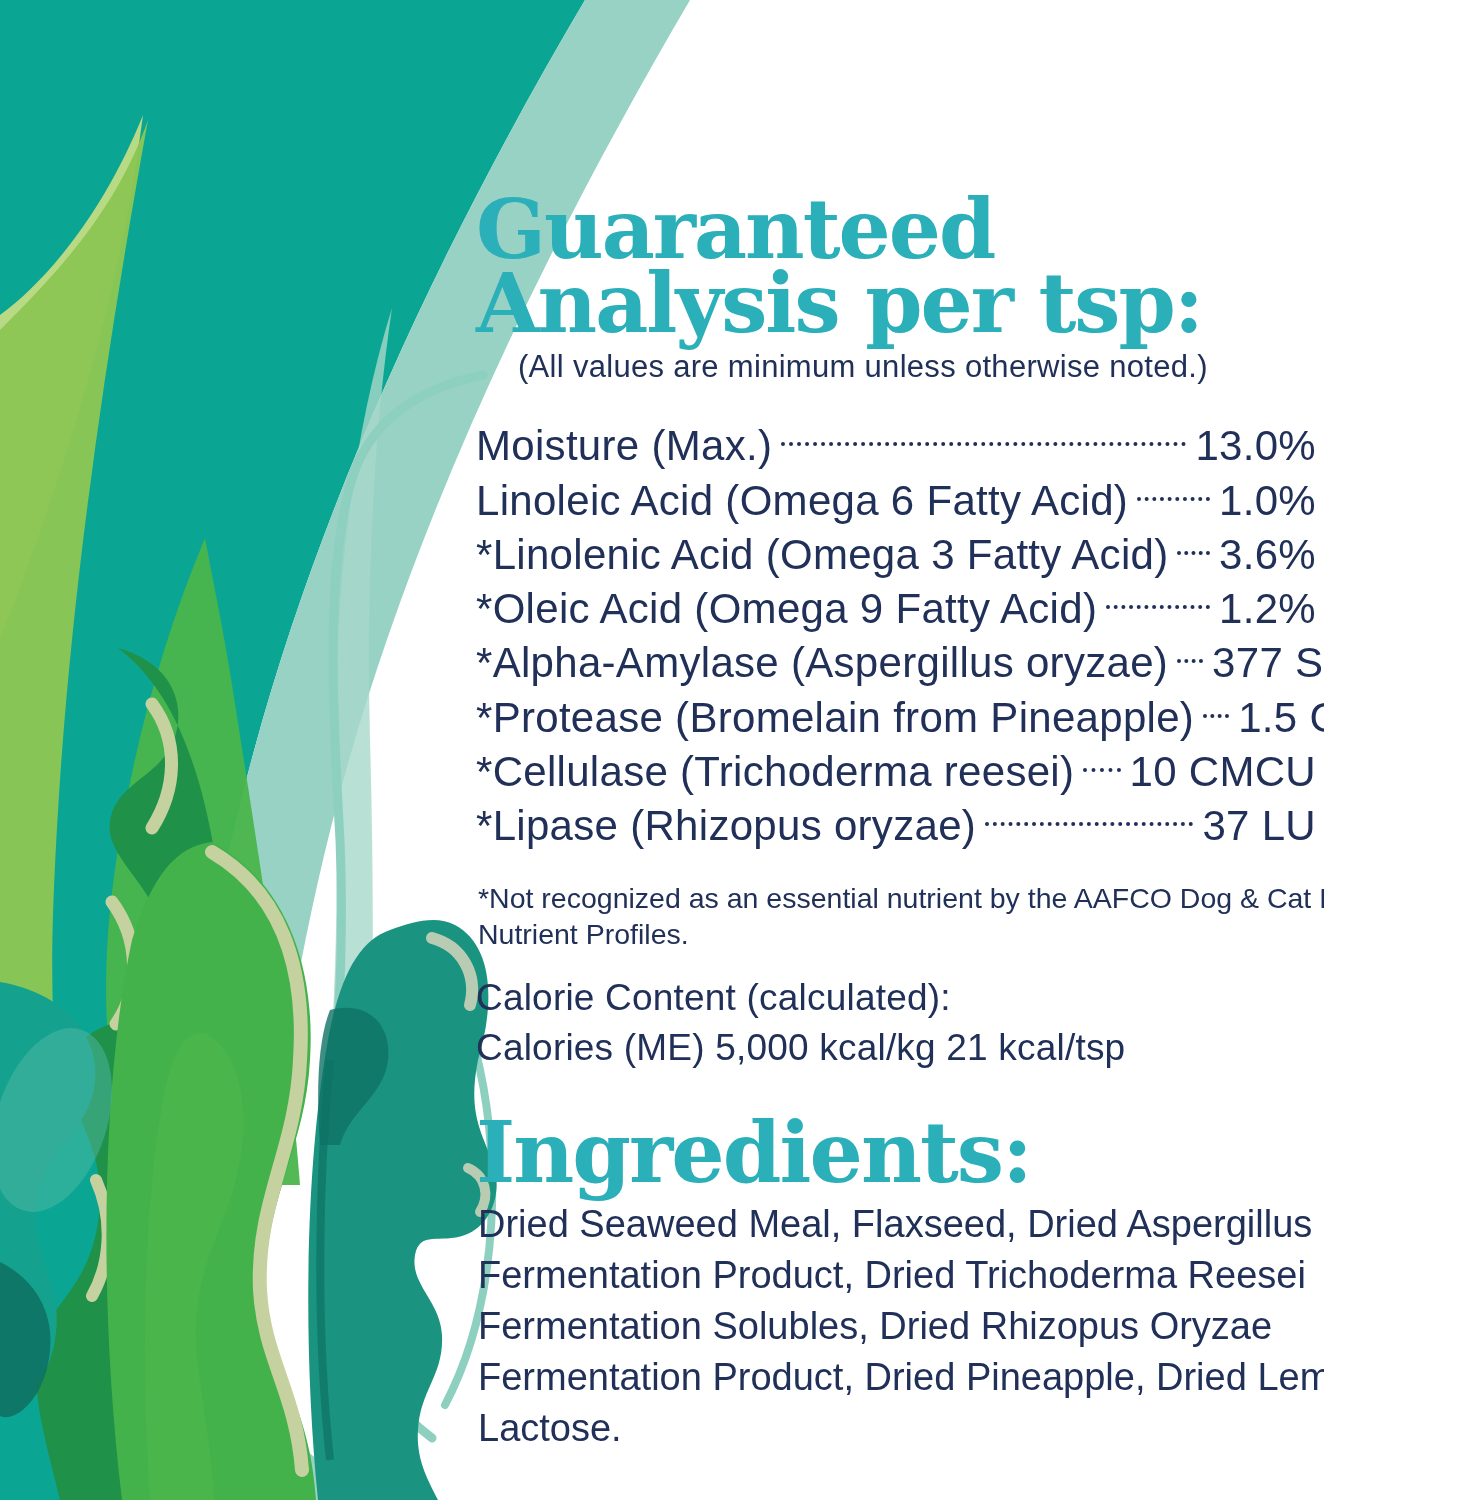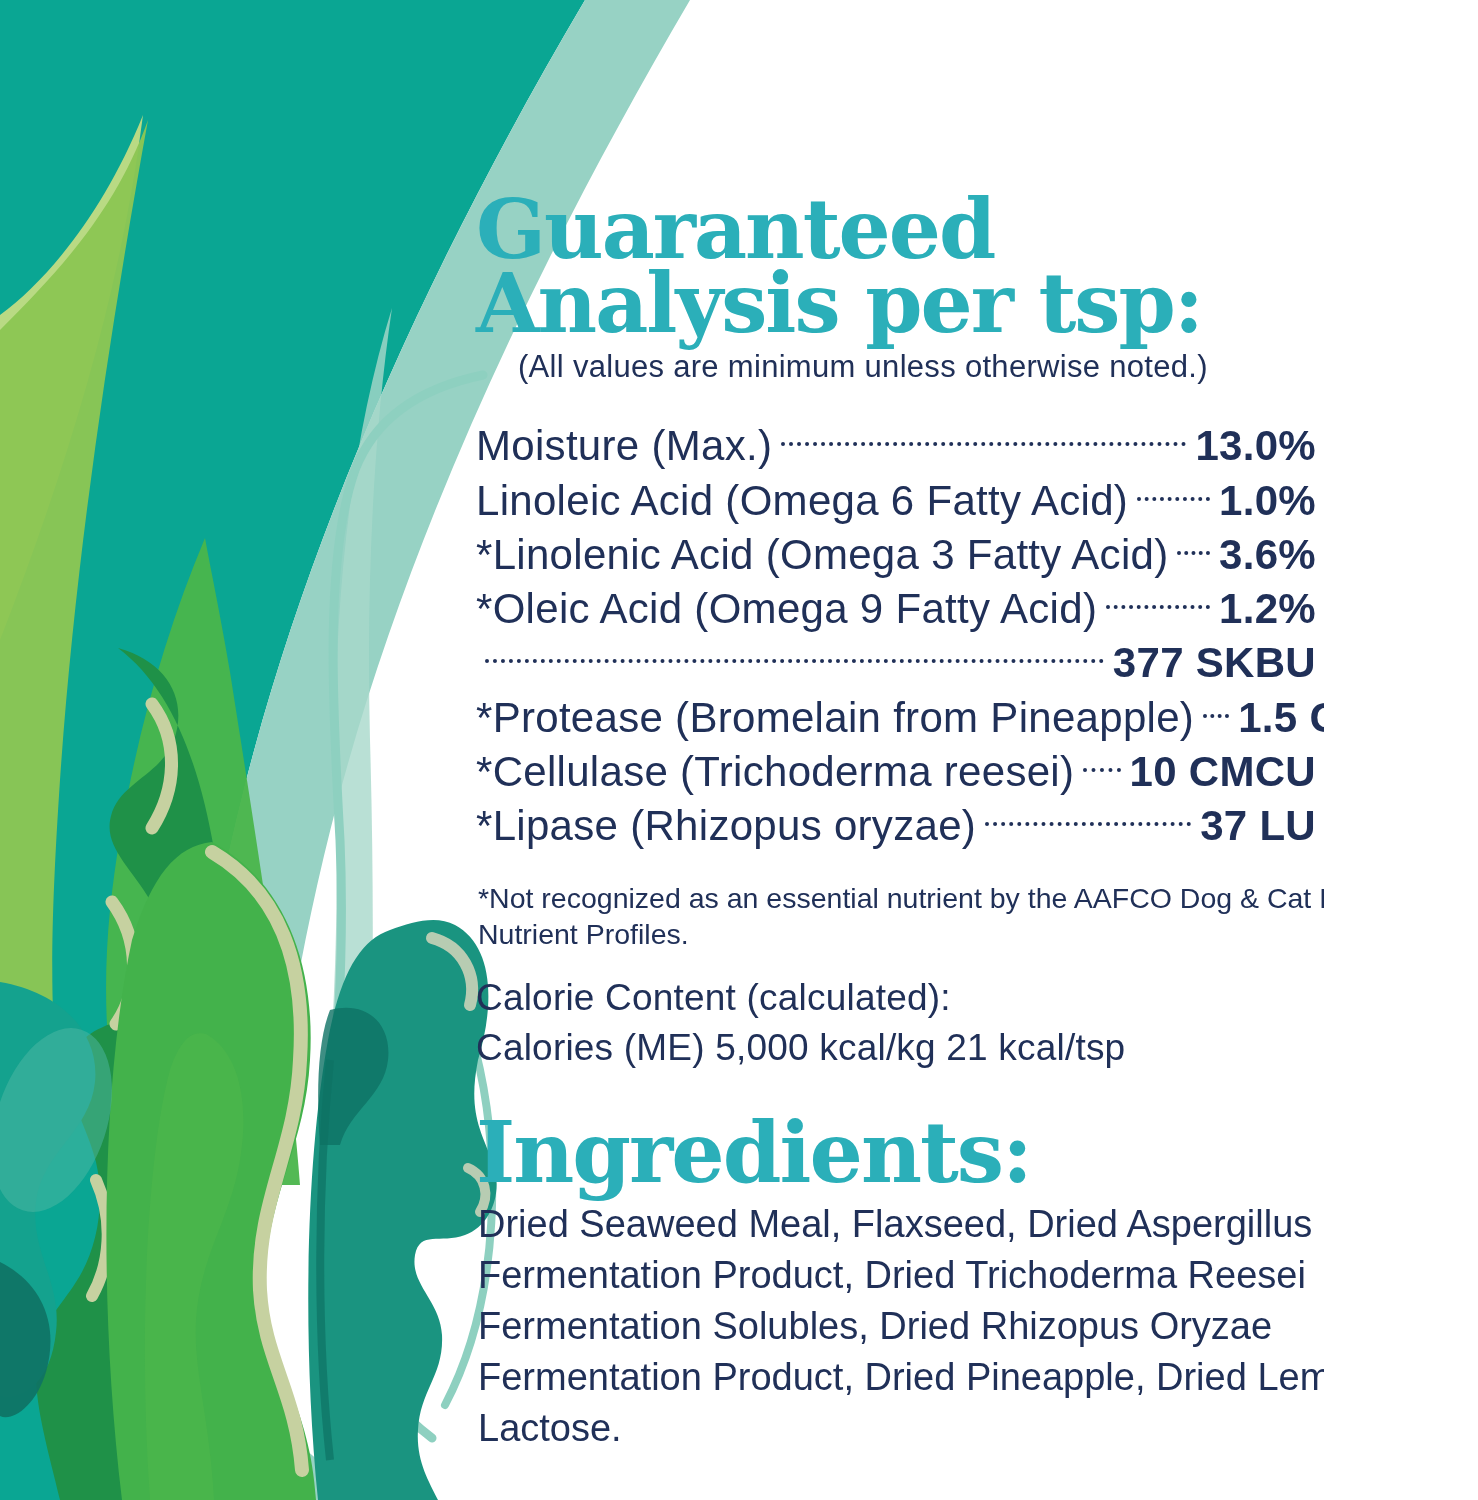--- a/index.html
+++ b/index.html
@@ -27,21 +27,21 @@
     color:var(--navy);
     margin-left:40px;
   }
   .rows{position:absolute;left:0;right:0;top:413px;}
   .row{
     display:flex;align-items:flex-end;height:54.3px;
     font-size:42px;line-height:42px;letter-spacing:.3px;
     color:var(--navy);
   }
   .row .lbl{white-space:nowrap;}
-  .row .val{white-space:nowrap;font-weight:bold;}
+  .row .val{white-space:nowrap;}
   .row .dots{
     flex:1;min-width:26px;
     border-bottom:4.5px dotted var(--navy);
     margin:0 9px 21px 9px;
     align-self:flex-end;
   }
   .footnote{
     position:absolute;left:2px;top:880px;width:1010px;
     font-size:28.5px;line-height:36px;color:var(--navy);
   }
@@ -143,20 +143,21 @@
     <span class="val">3.6%</span>
   </div>
 
   <div class="row">
     <span class="lbl">*Oleic Acid (Omega 9 Fatty Acid)</span>
     <span class="dots"></span>
     <span class="val">1.2%</span>
   </div>
 
   <div class="row">
+    <span class="lbl">*Alpha-Amylase (Aspergillus oryzae)</span>
     <span class="dots"></span>
     <span class="val">377 SKBU</span>
   </div>
 
   <div class="row">
     <span class="lbl">*Protease (Bromelain from Pineapple)</span>
     <span class="dots"></span>
     <span class="val">1.5 GDU</span>
   </div>
 

